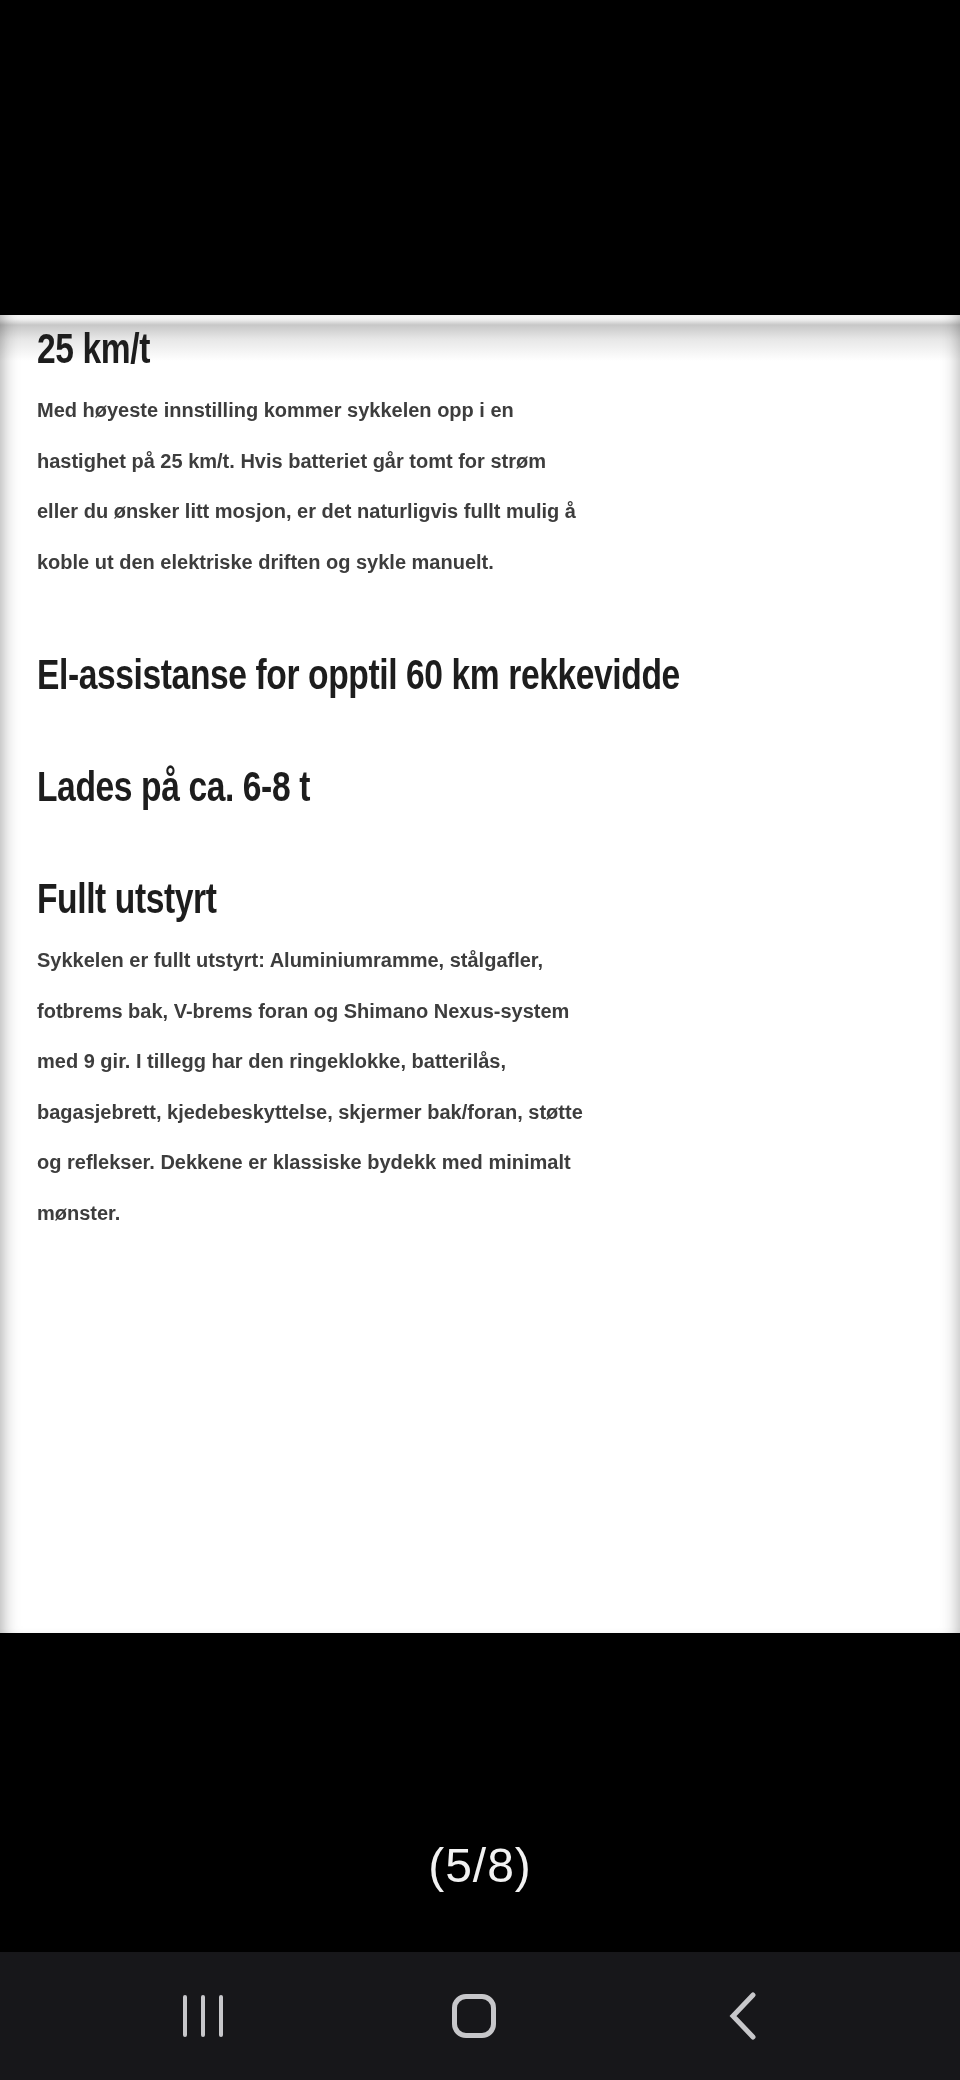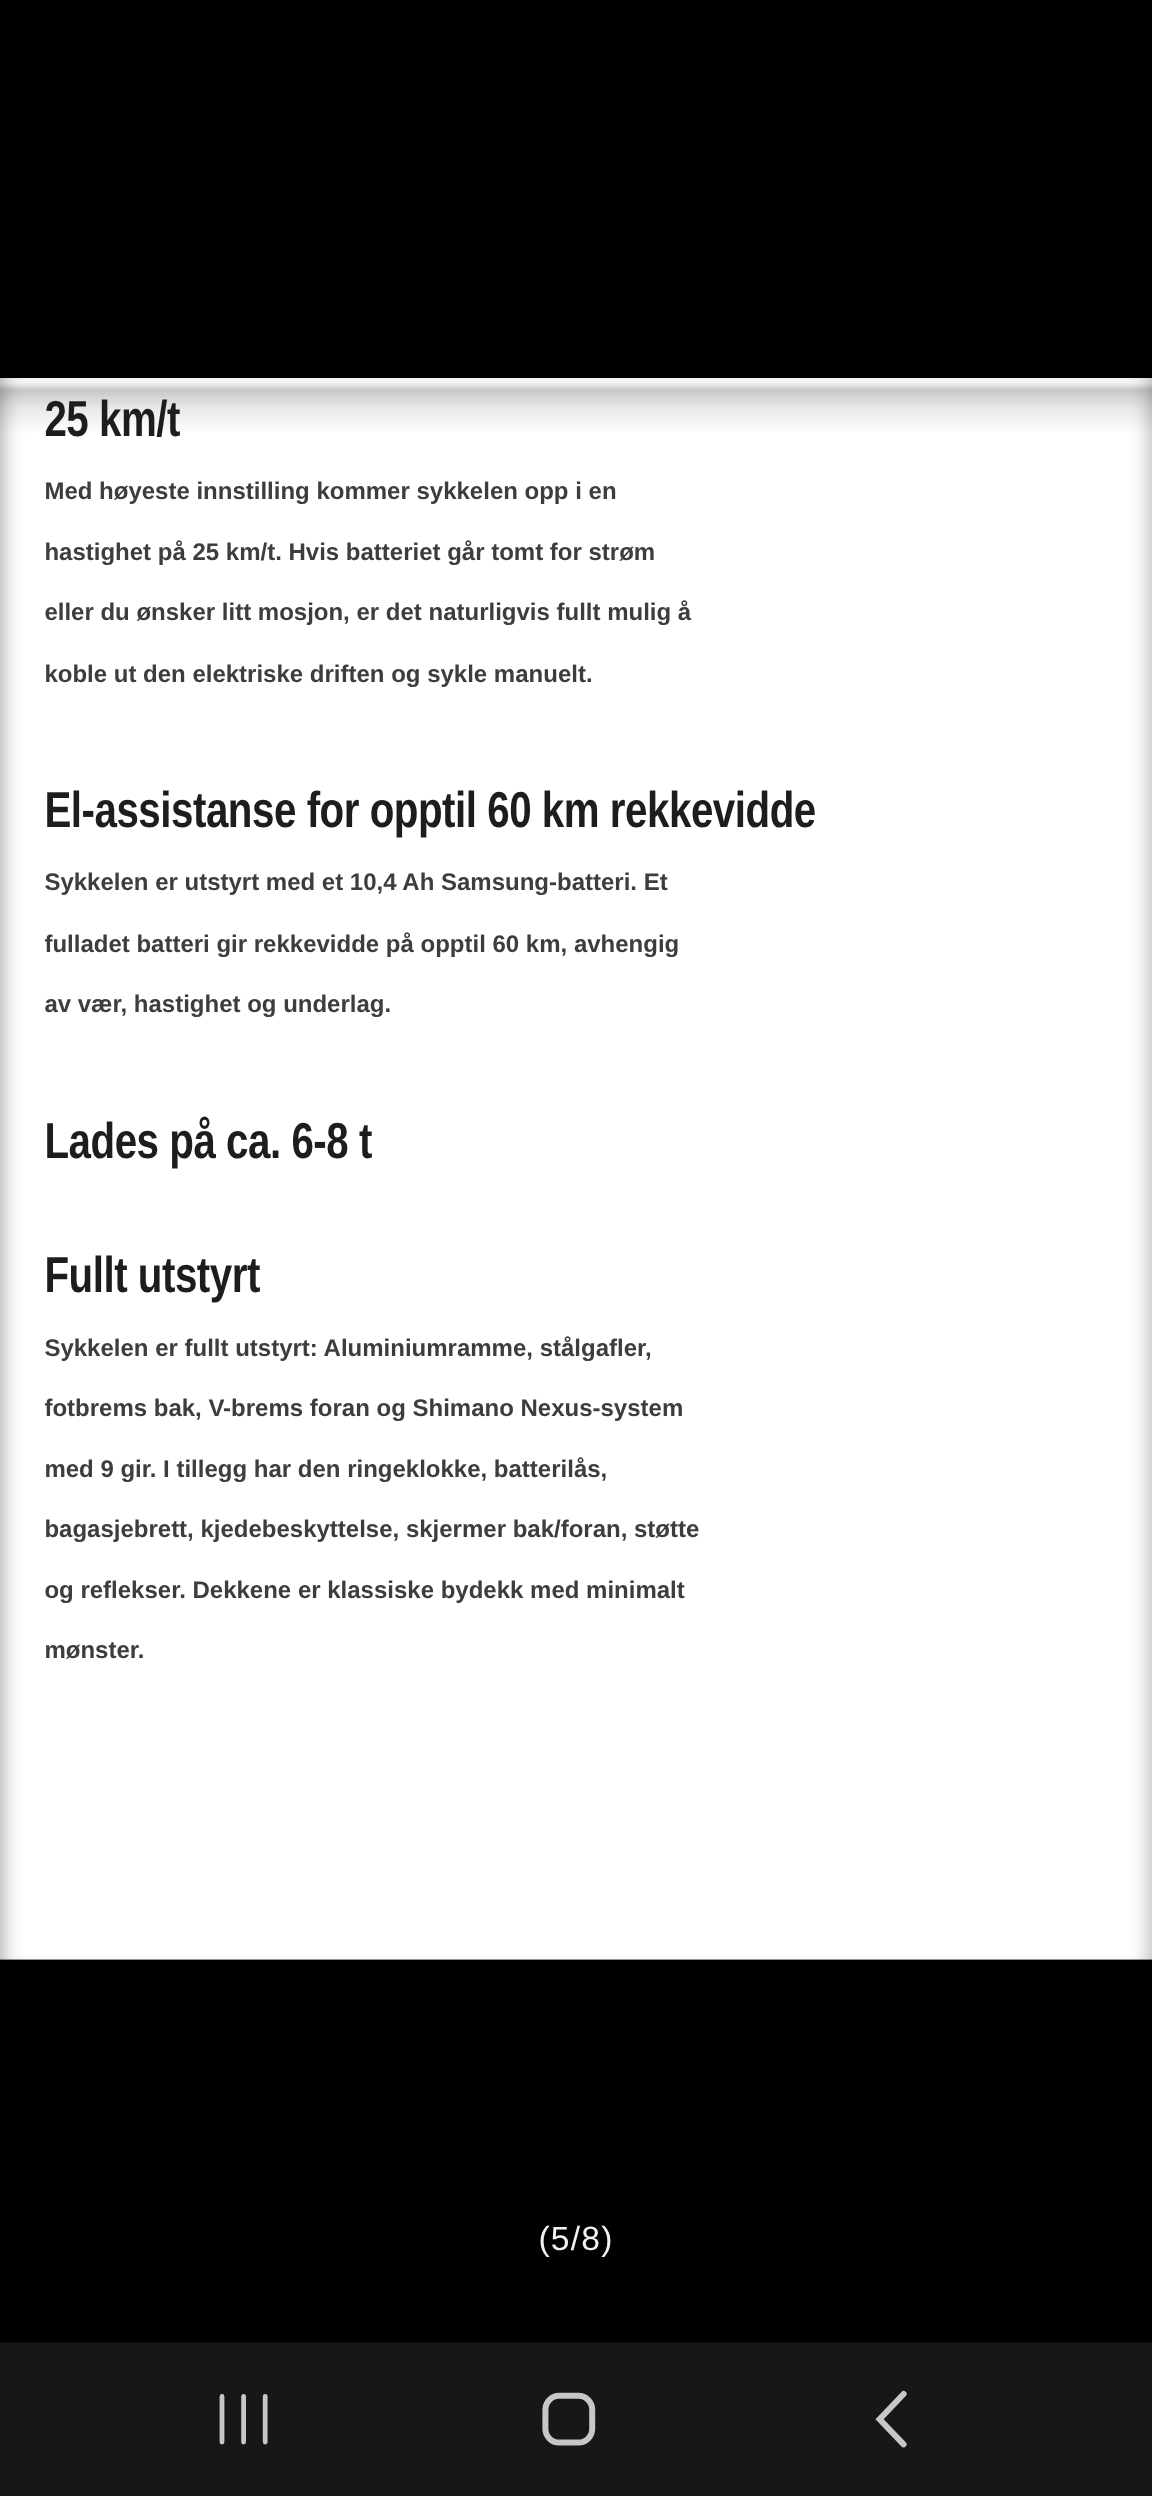--- a/index.html
+++ b/index.html
@@ -54,21 +54,21 @@
     font-weight: bold;
   }
 
   
   .page-indicator {
     position: absolute;
     top: 1842px;
     left: 0;
     width: 100%;
     text-align: center;
-    font-size: 28px;
+    font-size: 48px;
     line-height: 48px;
     font-weight: 300;
     letter-spacing: 1px;
     color: #f2f2f2;
   }
 
   
   .navbar {
     position: absolute;
     left: 0;
@@ -114,23 +114,20 @@
 
   <div class="page">
 
     <h2 class="section-heading first">25 km/t</h2>
     <p class="section-body">Med høyeste innstilling kommer sykkelen opp i en
 hastighet på 25 km/t. Hvis batteriet går tomt for strøm
 eller du ønsker litt mosjon, er det naturligvis fullt mulig å
 koble ut den elektriske driften og sykle manuelt.</p>
 
     <h2 class="section-heading">El-assistanse for opptil 60 km rekkevidde</h2>
-    <p class="section-body">Sykkelen er utstyrt med et 10,4 Ah Samsung-batteri. Et
-fulladet batteri gir rekkevidde på opptil 60 km, avhengig
-av vær, hastighet og underlag.</p>
 
     <h2 class="section-heading">Lades på ca. 6-8 t</h2>
 
     <h2 class="section-heading">Fullt utstyrt</h2>
     <p class="section-body">Sykkelen er fullt utstyrt: Aluminiumramme, stålgafler,
 fotbrems bak, V-brems foran og Shimano Nexus-system
 med 9 gir. I tillegg har den ringeklokke, batterilås,
 bagasjebrett, kjedebeskyttelse, skjermer bak/foran, støtte
 og reflekser. Dekkene er klassiske bydekk med minimalt
 mønster.</p>

